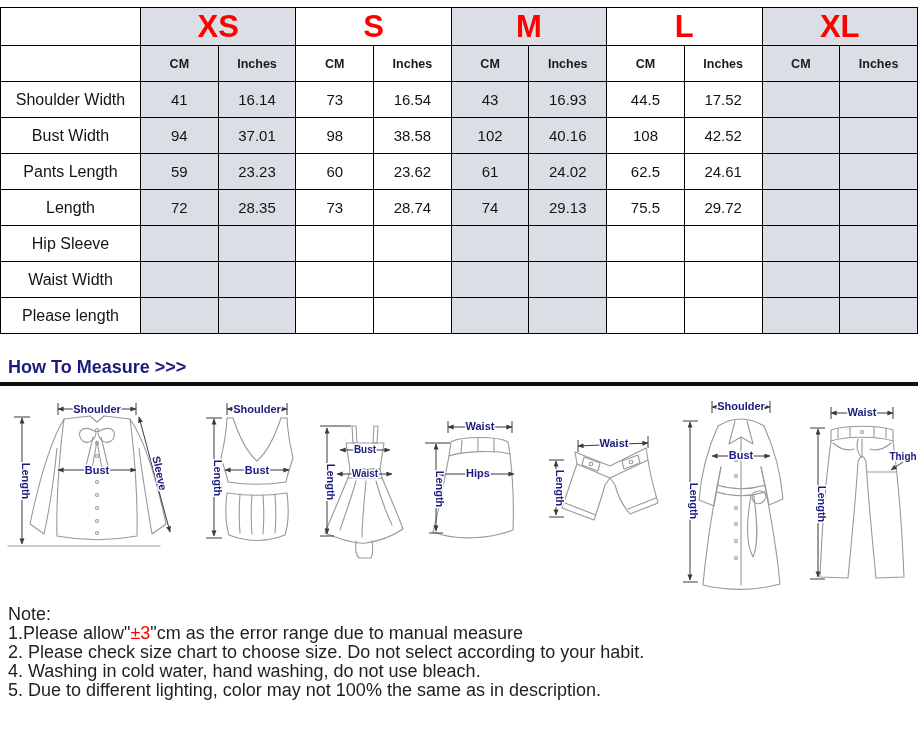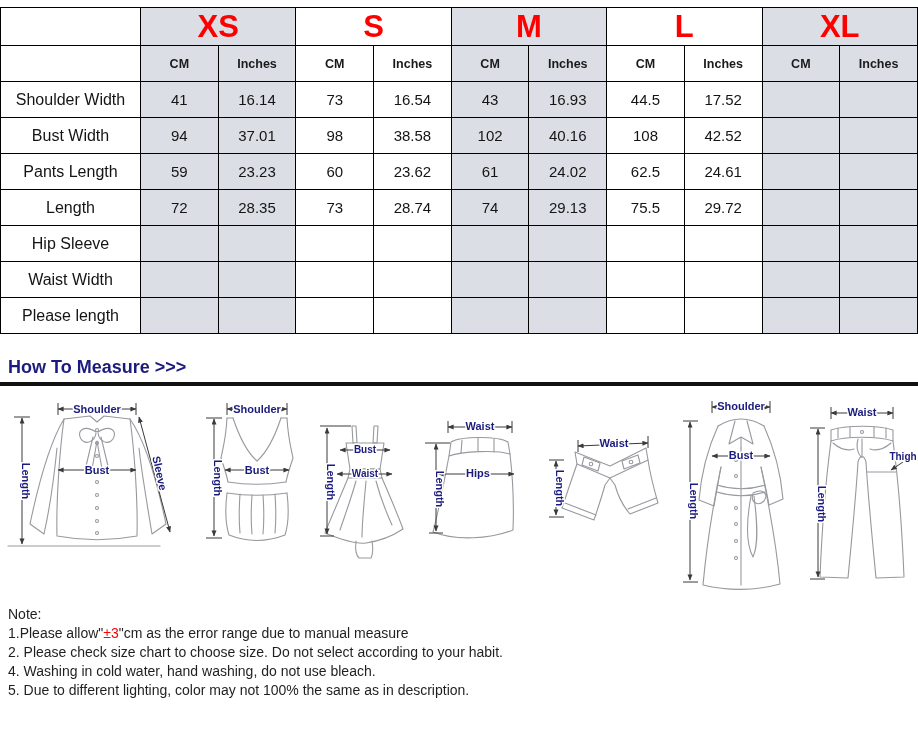--- a/index.html
+++ b/index.html
@@ -30,21 +30,21 @@
   .lbl, .lblv {
     fill: #1b1b7e; font-family: "Liberation Sans", sans-serif;
     font-size: 11px; font-weight: bold; text-anchor: middle;
     paint-order: stroke; stroke: #ffffff; stroke-width: 3px; stroke-linejoin: round;
   }
   .sm { font-size: 10px; }
   .dim { stroke: #3a3a3a; stroke-width: 1; }
   .tick { stroke: #3a3a3a; stroke-width: 1; }
   .g-path { stroke: #97999e; fill: none; stroke-width: 1.1; stroke-linecap: round; stroke-linejoin: round; }
 
-  .notes { margin: 7px 0 0 8px; font-size: 14px; color: #1f1f1f; line-height: 19px; }
+  .notes { margin: 7px 0 0 8px; font-size: 18px; color: #1f1f1f; line-height: 19px; }
   .notes .red { color: #fe0000; }
   .note-line span { white-space: pre-wrap; }
 </style>
 </head>
 <body>
 
 <div class="page">
 
 
   <table class="size-chart">

